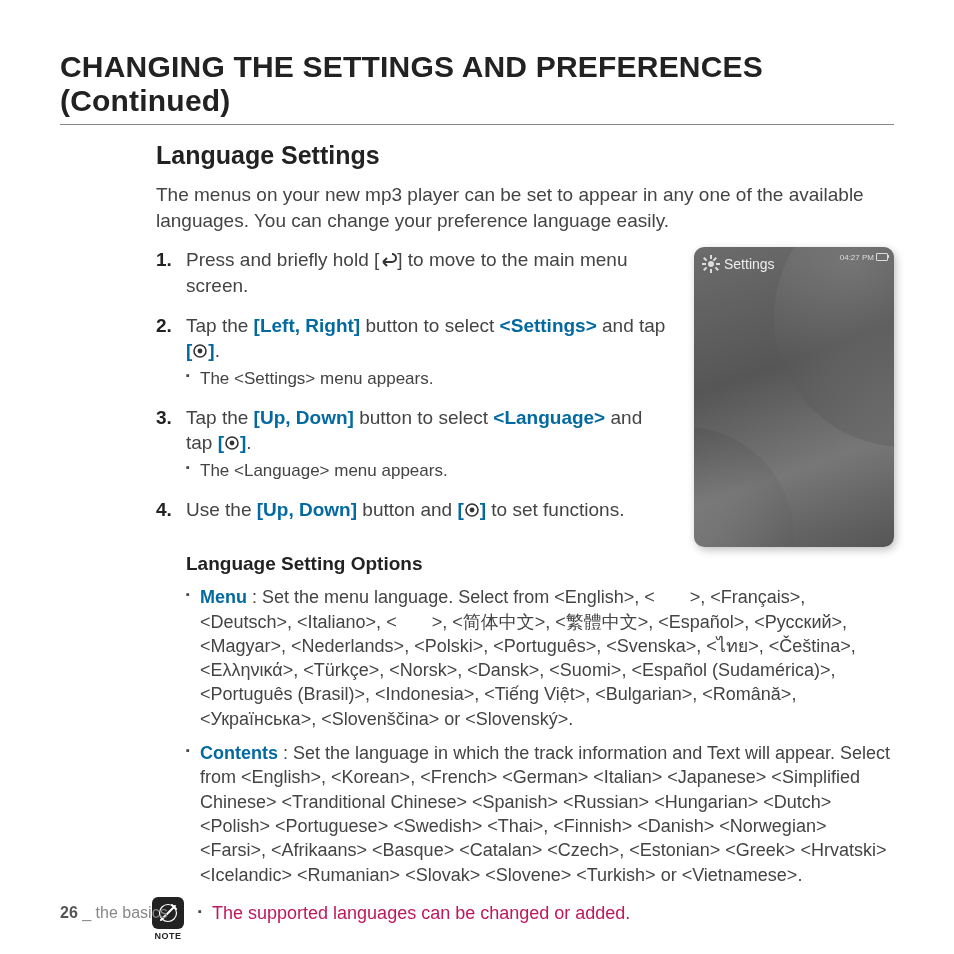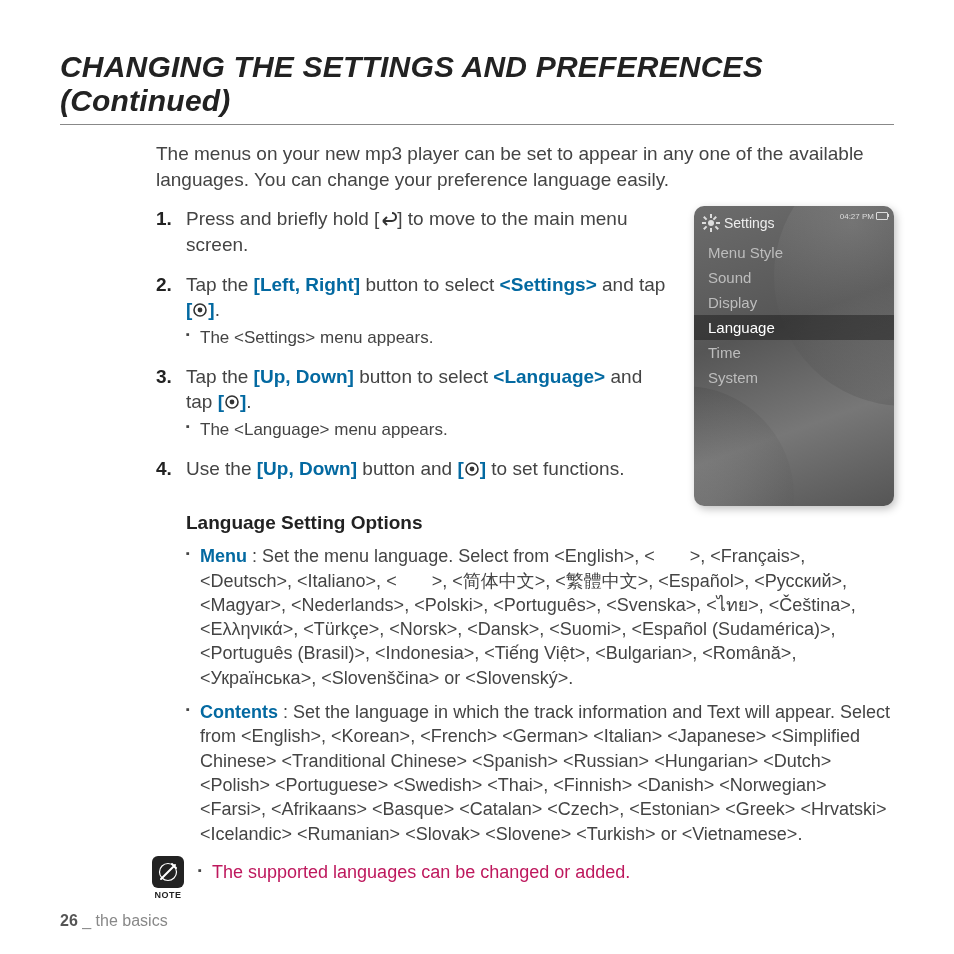--- a/index.html
+++ b/index.html
@@ -18,21 +18,20 @@
     height: 954px;
     padding: 50px 60px 30px 60px;
   }
   h1.title {
     font-size: 30px;
     font-weight: bold;
     color: #222;
     margin: 0 0 6px 0;
     letter-spacing: 0.2px;
     font-family: Arial, Helvetica, sans-serif;
-    font-style: italic;
   }
   .title-rule {
     border: none;
     border-top: 1px solid #888;
     margin: 4px 0 16px 0;
   }
   .content {
     margin-left: 96px;
   }
   h2.section {
@@ -249,37 +248,38 @@
     position: absolute;
     left: 0;
     top: 8px;
     font-size: 11px;
     color: #444;
   }
 
   .footer {
     position: absolute;
     left: 60px;
-    bottom: 24px;
+    bottom: 32px;
     font-size: 16px;
     color: #888;
   }
   .footer .pn {
     font-weight: bold;
     color: #555;
   }
 </style>
 </head>
 <body>
 
 <div class="page">
   <h1 class="title">CHANGING THE SETTINGS AND PREFERENCES (Continued)</h1>
   <hr class="title-rule">
 
   <div class="content">
+    <h2 class="section">Language Settings</h2>
     <p class="intro">The menus on your new mp3 player can be set to appear in any one of the available languages. You can change your preference language easily.</p>
 
     <div class="cols">
       <div class="steps">
         <ol class="steps-list">
           <li>
             <span>Press and briefly hold [</span><span class="icon-back">
                 <svg width="18" height="16" viewBox="0 0 18 16">
                   <path d="M4 8 L8 4 M4 8 L8 12 M4 8 H13 A4 4 0 0 0 13 0" fill="none" stroke="#333" stroke-width="2" transform="translate(0,2)"></path>
                 </svg>
@@ -332,28 +332,20 @@
                     <rect x="11.8" y="2.2" width="2" height="4" transform="rotate(45 12.8 4.2)"></rect>
                     <rect x="2.2" y="11.8" width="2" height="4" transform="rotate(45 3.2 13.8)"></rect>
                   </g>
                 </g>
               </svg>
           </span>
           <span class="dev-title">Settings</span>
           <span class="dev-time">04:27 PM</span>
           <span class="dev-batt"></span>
         </div>
-        <div class="dev-menu" id="dev-menu">
-            <div class="dev-item">Menu Style</div>
-            <div class="dev-item">Sound</div>
-            <div class="dev-item">Display</div>
-            <div class="dev-item sel">Language</div>
-            <div class="dev-item">Time</div>
-            <div class="dev-item">System</div>
-          </div>
       </div>
     </div>
 
     <h3 class="subhead">Language Setting Options</h3>
     <ul class="options">
       <li>
         <span class="b">Menu</span><span> : Set the menu language. Select from &lt;English&gt;, &lt;&nbsp;&nbsp;&nbsp;&nbsp;&nbsp;&nbsp;&nbsp;&gt;, &lt;Français&gt;, &lt;Deutsch&gt;, &lt;Italiano&gt;, &lt;&nbsp;&nbsp;&nbsp;&nbsp;&nbsp;&nbsp;&nbsp;&gt;, &lt;简体中文&gt;, &lt;繁體中文&gt;, &lt;Español&gt;, &lt;Pусский&gt;, &lt;Magyar&gt;, &lt;Nederlands&gt;, &lt;Polski&gt;, &lt;Português&gt;, &lt;Svenska&gt;, &lt;ไทย&gt;, &lt;Čeština&gt;, &lt;Ελληνικά&gt;, &lt;Türkçe&gt;, &lt;Norsk&gt;, &lt;Dansk&gt;, &lt;Suomi&gt;, &lt;Español (Sudamérica)&gt;, &lt;Português (Brasil)&gt;, &lt;Indonesia&gt;, &lt;Tiếng Việt&gt;, &lt;Bulgarian&gt;, &lt;Română&gt;, &lt;Українська&gt;, &lt;Slovenščina&gt; or &lt;Slovenský&gt;.</span>
       </li>
       <li>
         <span class="b">Contents</span><span> : Set the language in which the track information and Text will appear. Select from &lt;English&gt;, &lt;Korean&gt;, &lt;French&gt;  &lt;German&gt;   &lt;Italian&gt;   &lt;Japanese&gt;  &lt;Simplified Chinese&gt;   &lt;Tranditional Chinese&gt;   &lt;Spanish&gt;   &lt;Russian&gt;  &lt;Hungarian&gt;  &lt;Dutch&gt;   &lt;Polish&gt;  &lt;Portuguese&gt;  &lt;Swedish&gt;   &lt;Thai&gt;, &lt;Finnish&gt;  &lt;Danish&gt;  &lt;Norwegian&gt;  &lt;Farsi&gt;, &lt;Afrikaans&gt;  &lt;Basque&gt;  &lt;Catalan&gt;  &lt;Czech&gt;, &lt;Estonian&gt;  &lt;Greek&gt;  &lt;Hrvatski&gt;  &lt;Icelandic&gt;  &lt;Rumanian&gt;  &lt;Slovak&gt;  &lt;Slovene&gt;  &lt;Turkish&gt; or &lt;Vietnamese&gt;.</span>

